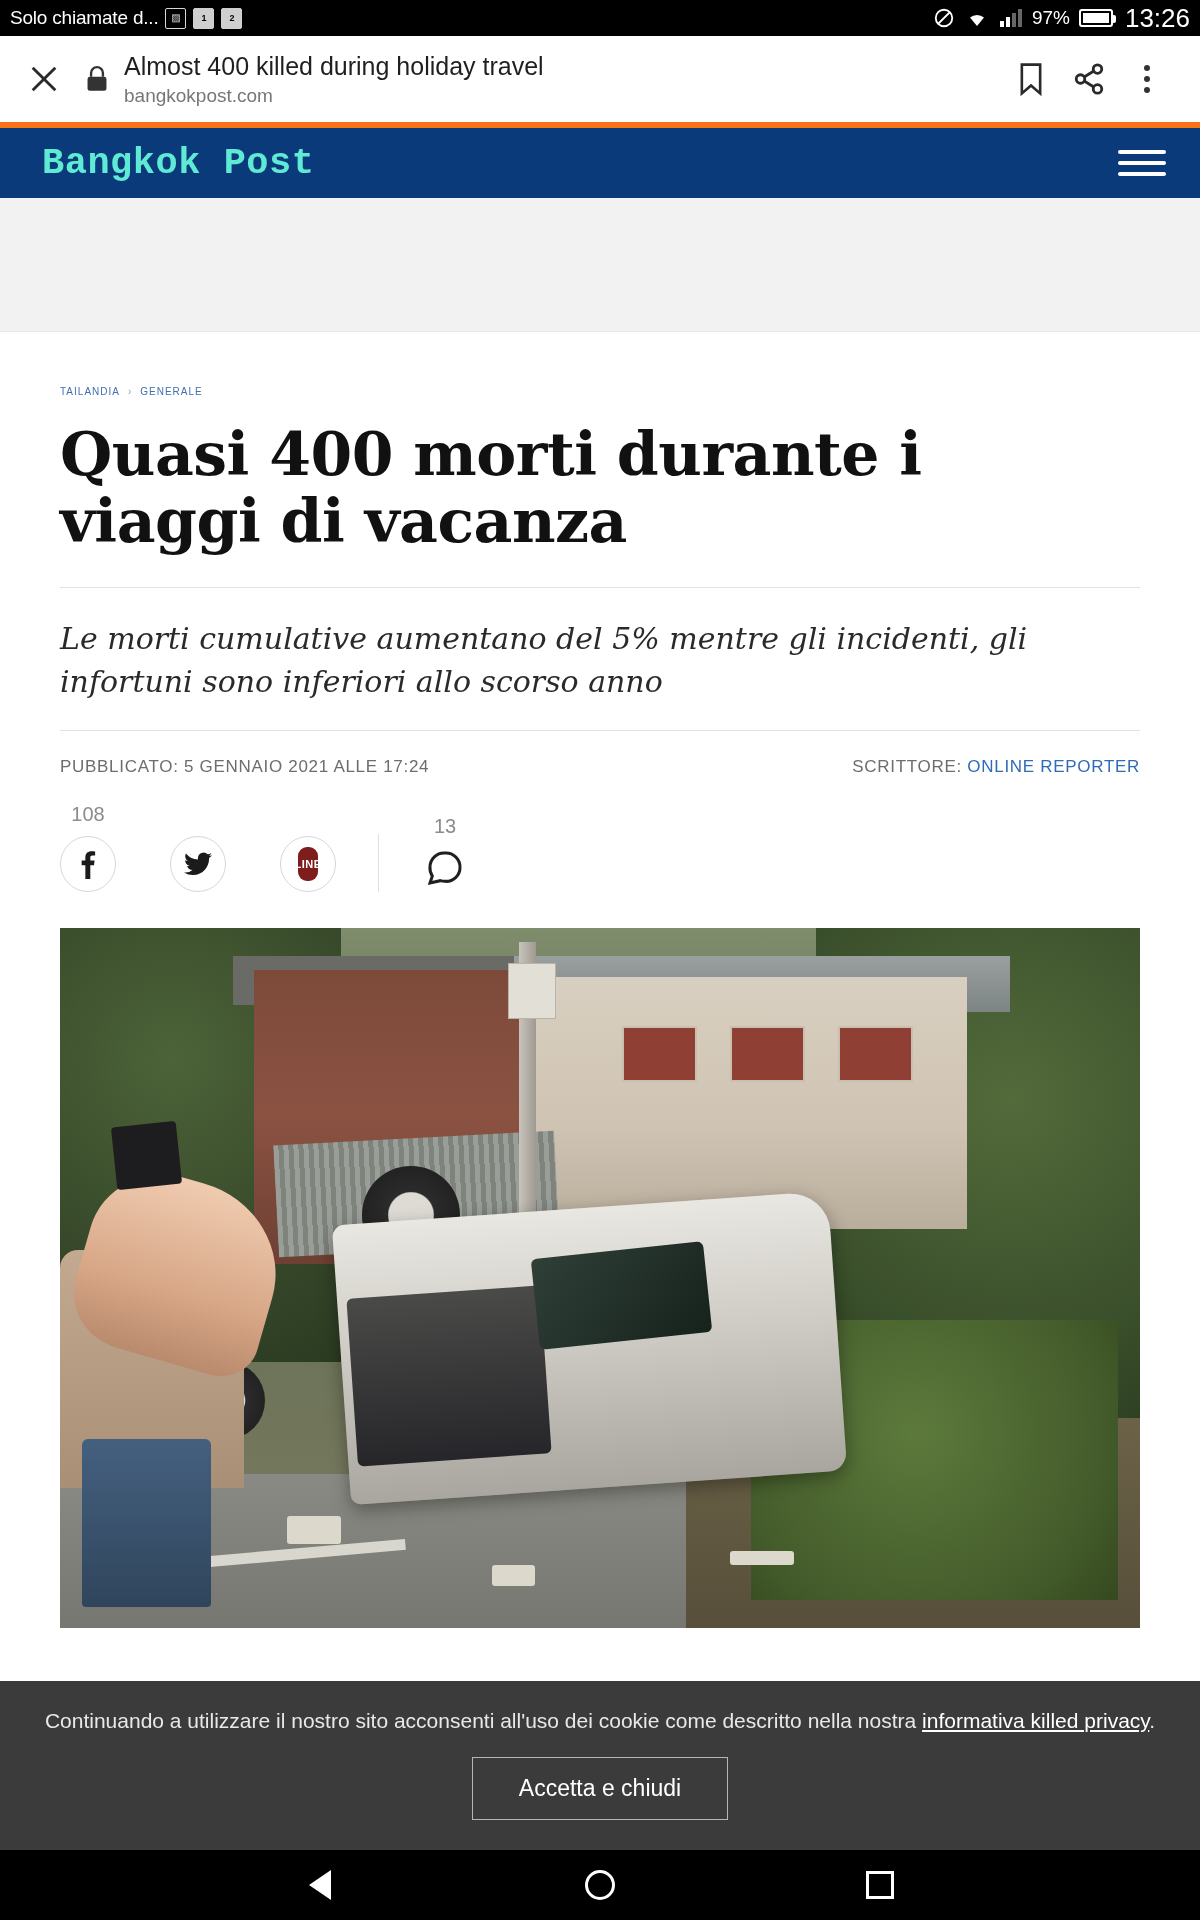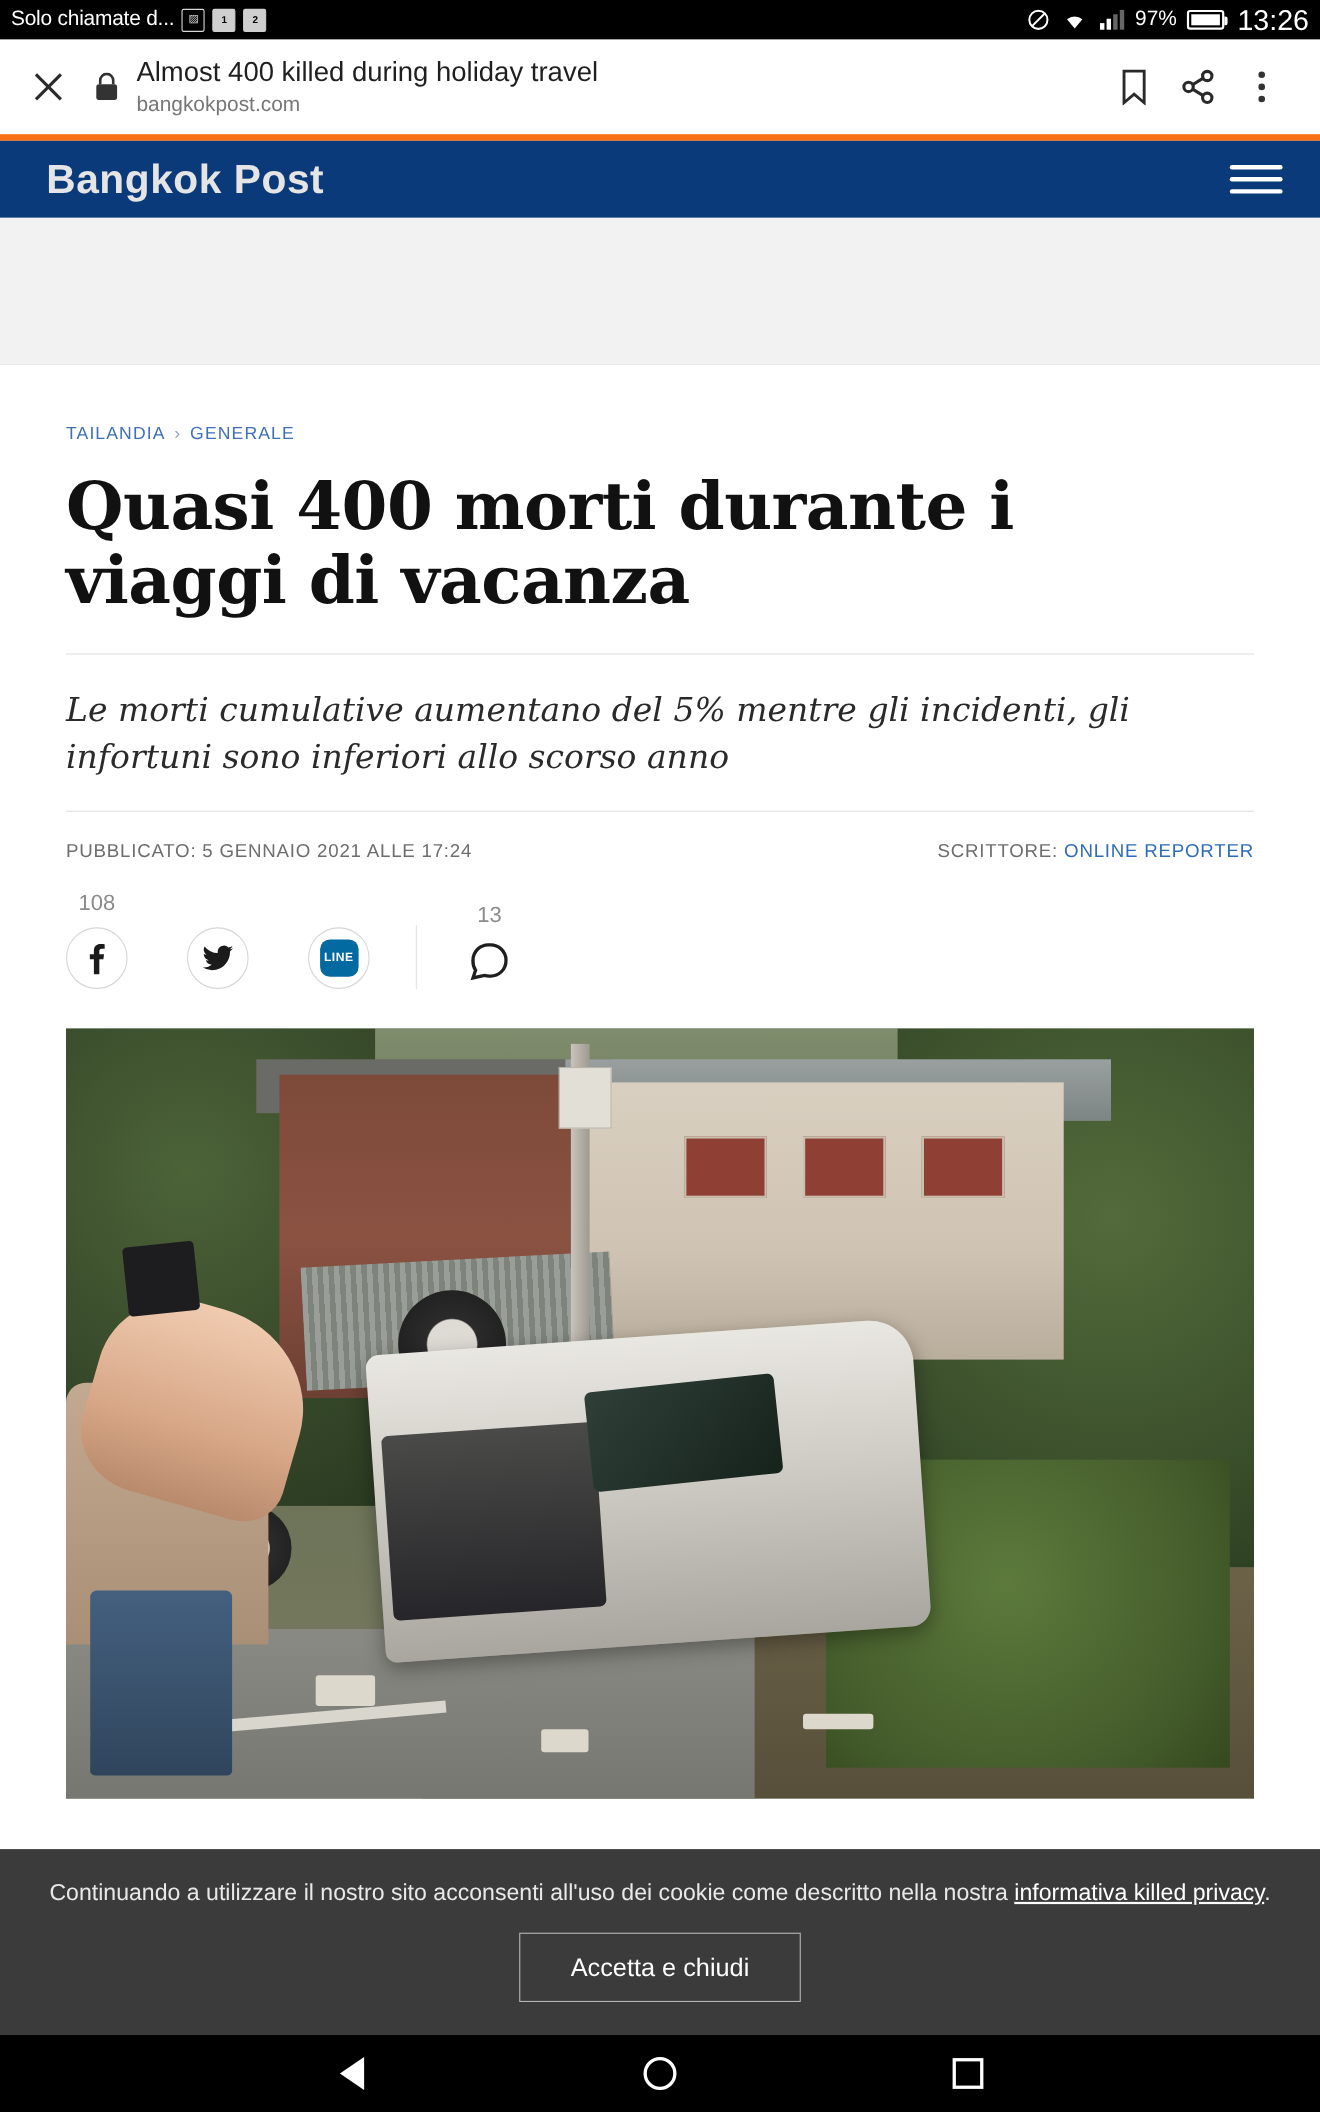--- a/index.html
+++ b/index.html
@@ -139,22 +139,22 @@
   
   .siteheader {
     flex: 0 0 70px;
     background: #0b3a7a;
     display: flex;
     align-items: center;
     justify-content: space-between;
     padding: 0 34px 0 42px;
   }
   .masthead {
-    color: #e5e5e5;
-    font-family: Liberation Sans, sans-serif;
+    color: #5eead4;
+    font-family: Liberation Mono, monospace;
     font-weight: bold;
     font-size: 37px;
     letter-spacing: 0.5px;
   }
   .hamburger { display: flex; flex-direction: column; gap: 7px; width: 48px; }
   .hamburger i { height: 4px; background: #fff; border-radius: 2px; display: block; }
 
   
   .adslot {
     flex: 0 0 134px;
@@ -165,21 +165,21 @@
   
   .article {
     flex: 1 1 auto;
     position: relative;
     overflow: hidden;
     padding: 0 60px;
     background: #fff;
   }
   .breadcrumb {
     margin-top: 54px;
-    font-size: 16px;
+    font-size: 10px;
     letter-spacing: 1px;
     color: #3f6fb5;
     display: flex;
     align-items: center;
     gap: 8px;
   }
   .breadcrumb .sep { color: #8aa4c8; }
   .headline {
     margin-top: 24px;
     font-family: "DejaVu Serif", serif;
@@ -236,23 +236,23 @@
     background: #fff;
   }
   .sp { width: 22px; }
   .divider-v {
     width: 1px; height: 58px;
     background: #e0e0e0;
     margin: 0 30px 0 26px;
     align-self: flex-end;
   }
   .line-badge {
-    width: 35px; height: 34px;
+    width: 20px; height: 34px;
     border-radius: 9px;
-    background: #0369a1;
+    background: #7f1d1d;
     color: #fff;
     font-size: 11px;
     font-weight: bold;
     display: flex; align-items: center; justify-content: center;
     letter-spacing: 0.5px;
   }
 
   
   .photo-wrap {
     margin-top: 36px;

